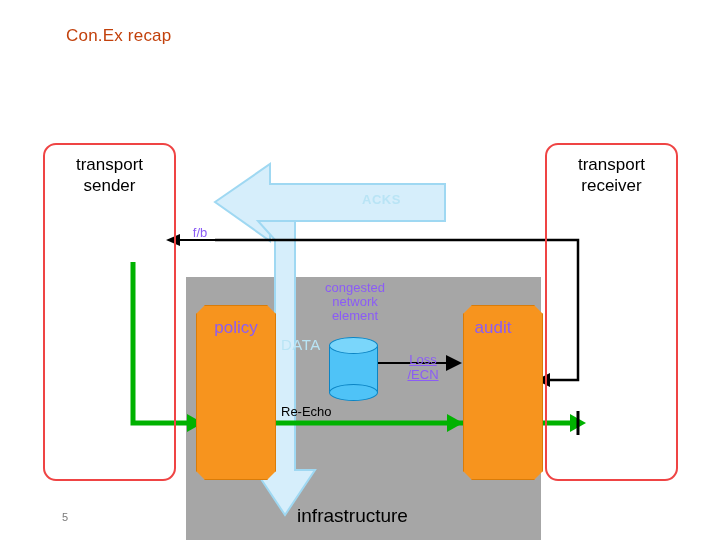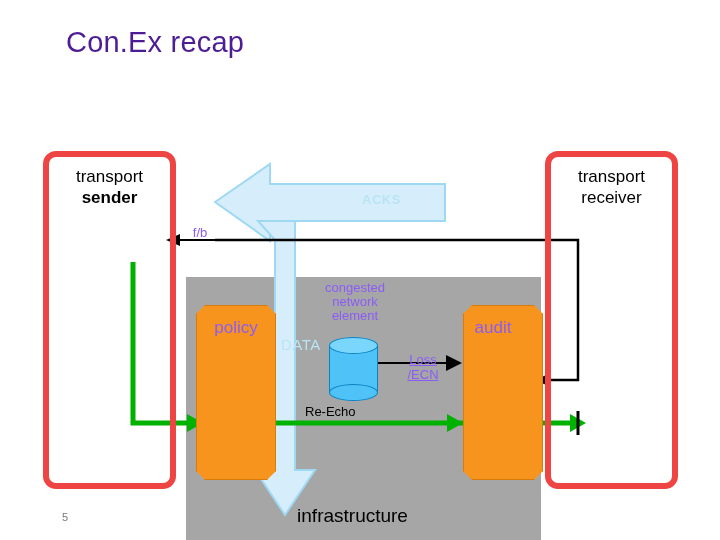--- a/index.html
+++ b/index.html
@@ -17,22 +17,22 @@
   #slide {
     position: absolute;
     left: 0; top: 0;
     width: 720px;
     height: 540px;
   }
   .title {
     position: absolute;
     left: 66px;
     top: 26px;
-    font-size: 29px;
-    color: #4c1d95;
+    font-size: 17px;
+    color: #c2410c;
     letter-spacing: 0.2px;
   }
   .subtitle {
     position: absolute;
     left: 66px;
     top: 68px;
     font-size: 17px;
     color: #4d4d4d;
   }
   .pagenum {
@@ -58,24 +58,23 @@
     top: 505px;
     width: 333px;
     text-align: center;
     font-size: 19px;
     color: #000;
   }
 
   
   .node-box {
     position: absolute;
-    border: 6px solid #ef4444;
+    border: 2px solid #ef4444;
     background: transparent;
     box-sizing: border-box;
-    margin-top: 8px;
   }
   .node-box .lbl {
     position: absolute;
     width: 100%;
     text-align: center;
     font-size: 17px;
     color: #000;
     line-height: 21px;
   }
   #sender-box {
@@ -143,21 +142,20 @@
     font-size: 15px;
     color: #b9e4f5;
     font-weight: normal;
     letter-spacing: 0.5px;
   }
   #reecho-label {
     position: absolute;
     left: 281px; top: 404px;
     font-size: 13px;
     color: #000;
-    margin-left: 24px;
   }
 
   
   .cyl-body {
     position: absolute;
     left: 329px; top: 345px;
     width: 49px; height: 48px;
     background: #4fc3f7;
     border-left: 1.5px solid #0b84c4;
     border-right: 1.5px solid #0b84c4;
@@ -226,21 +224,21 @@
 
       <polygon points="203,423 187,414 187,432" fill="#00b200"></polygon>
       <polygon points="463,423 447,414 447,432" fill="#00b200"></polygon>
 
       <line x1="578" y1="411" x2="578" y2="435" stroke="#000" stroke-width="3"></line>
     </g>
   </svg>
 
   <div class="node-box" id="sender-box">
     <div class="lbl">transport</div>
-    <div class="lbl" style="top:30px;font-weight:bold;">sender</div>
+    <div class="lbl" style="top:30px;">sender</div>
   </div>
 
   <div class="node-box" id="receiver-box">
     <div class="lbl">transport</div>
     <div class="lbl" style="top:30px;">receiver</div>
   </div>
 
   <div class="oct" id="policy-oct"></div>
   <div class="oct-label" id="policy-label">policy</div>
 

